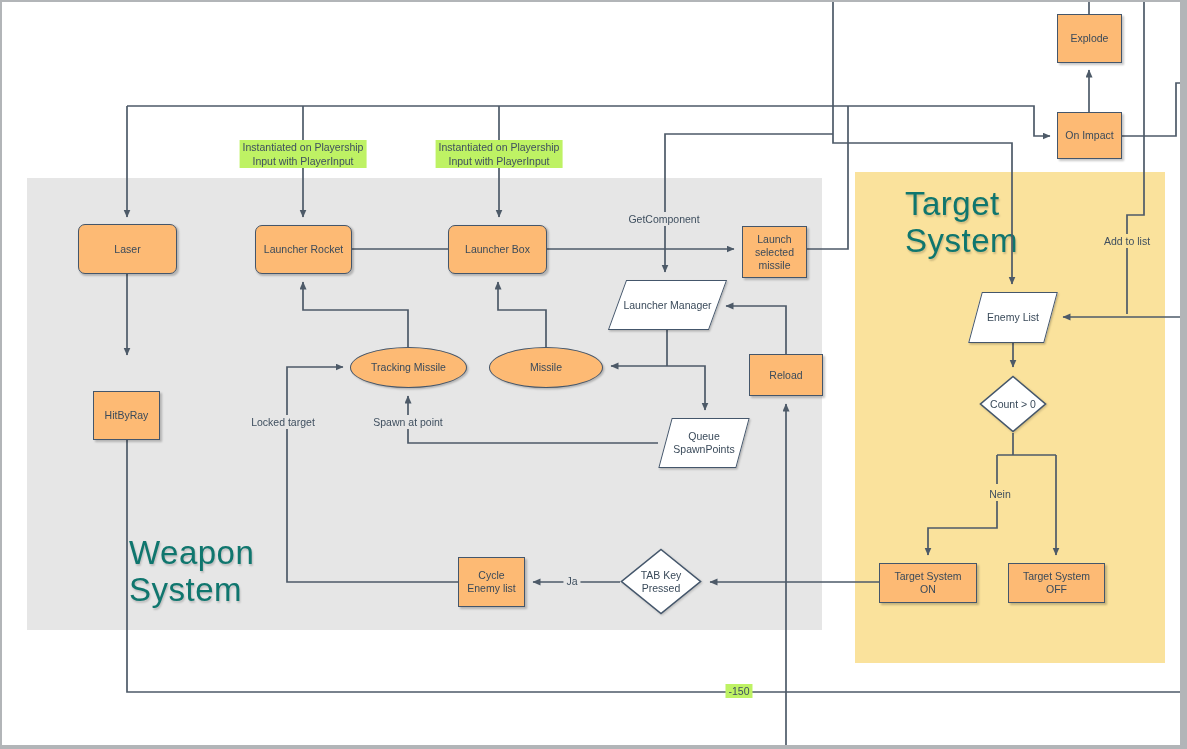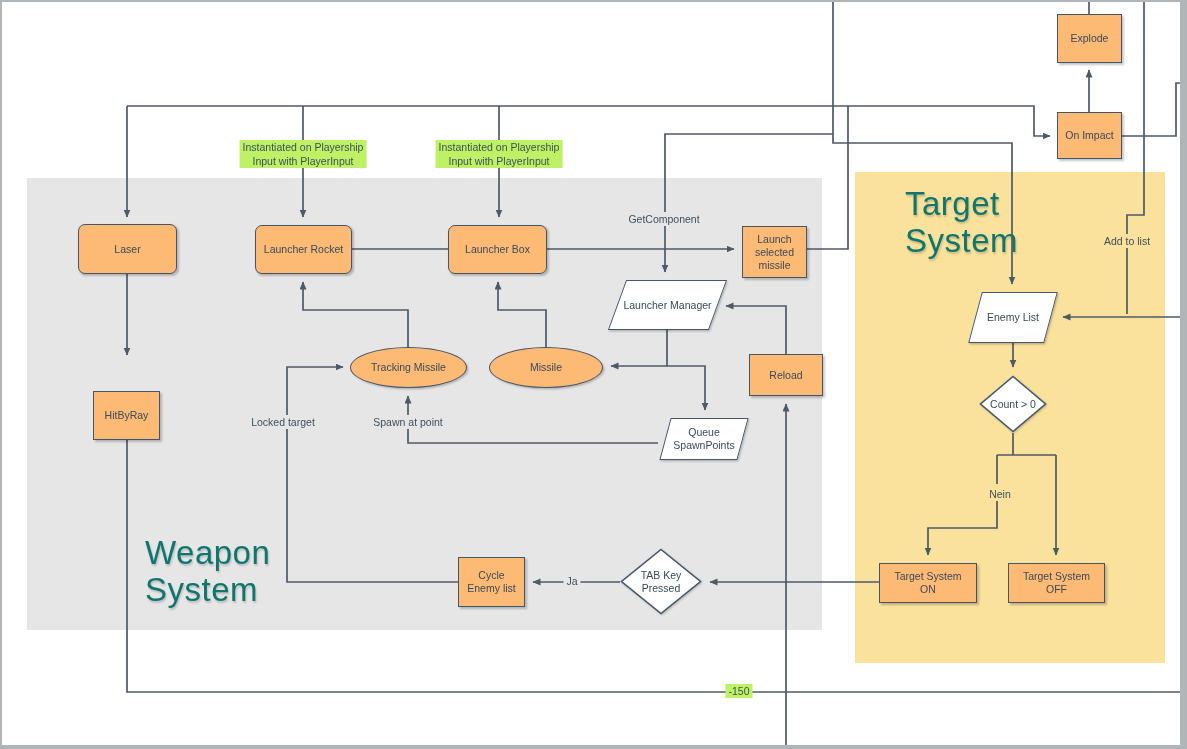--- a/index.html
+++ b/index.html
@@ -22,21 +22,21 @@
   .bg-gray{background:#e6e6e6;}
   .bg-yellow{background:#fae29c;}
 </style>
 </head>
 <body>
 
 <div id="stage">
 
   <div class="region" style="left:27px;top:178px;width:795px;height:452px;background:#e6e6e6;"></div>
   <div class="region" style="left:855px;top:172px;width:310px;height:491px;background:#fae29c;"></div>
-  <div class="region-title" style="left:145px;top:534px;">Weapon
+  <div class="region-title" style="left:129px;top:534px;">Weapon
 System</div>
   <div class="region-title" style="left:905px;top:185px;">Target
 System</div>
 
   <svg class="wires" width="1187" height="749" viewBox="0 0 1187 749">
     <defs>
       <marker id="arr" markerWidth="9" markerHeight="8" refX="7.5" refY="3.5" orient="auto" markerUnits="userSpaceOnUse">
         <path d="M0,0 L8,3.5 L0,7 Z" fill="#4d5a68"></path>
       </marker>
     </defs>
@@ -120,21 +120,21 @@
     <div class="label">Tracking Missile</div>
     </div>
   <div class="node box ellipse" style="left:489px;top:347px;width:114px;height:41px;">
     <div class="label">Missile</div>
     </div>
 
   <div class="node" style="left:608px;top:280px;width:119px;height:50px;">
     <div class="shape-bg skew20"></div>
     <div class="label">Launcher Manager</div>
     </div>
-  <div class="node" style="left:658px;top:418px;width:92px;height:42px;">
+  <div class="node" style="left:658px;top:418px;width:92px;height:50px;">
     <div class="shape-bg skew15"></div>
     <div class="label">Queue
 SpawnPoints</div>
     </div>
   <div class="node" style="left:968px;top:292px;width:90px;height:51px;">
     <div class="shape-bg skew15"></div>
     <div class="label">Enemy List</div>
     </div>
 
   <div class="node" style="left:620px;top:548px;width:82px;height:67px;">

